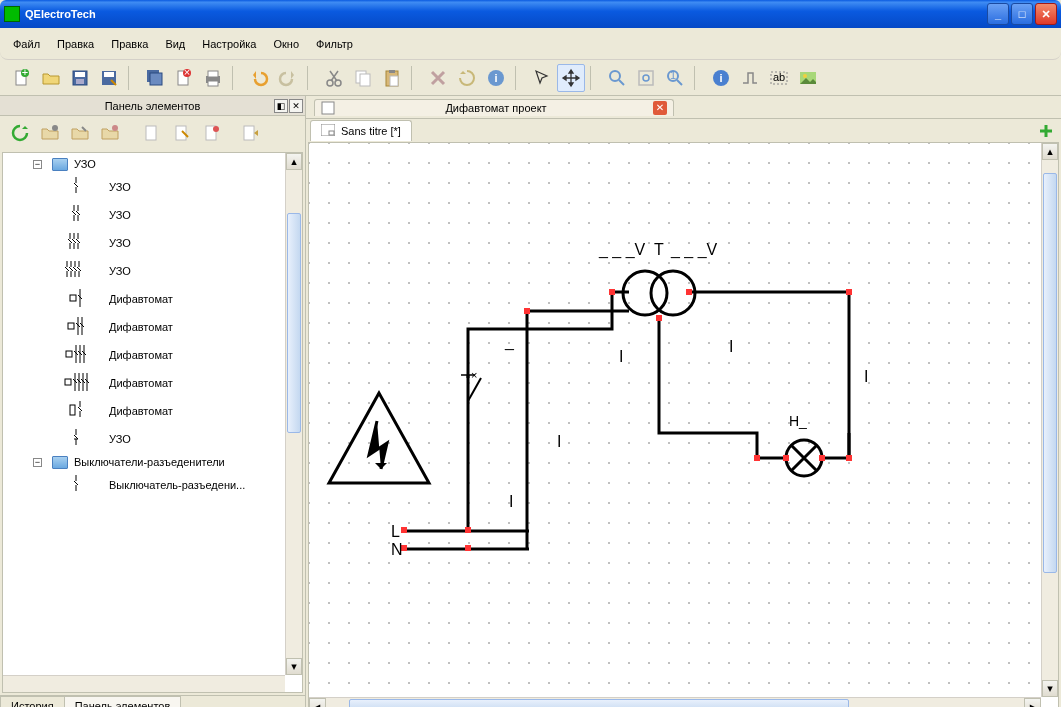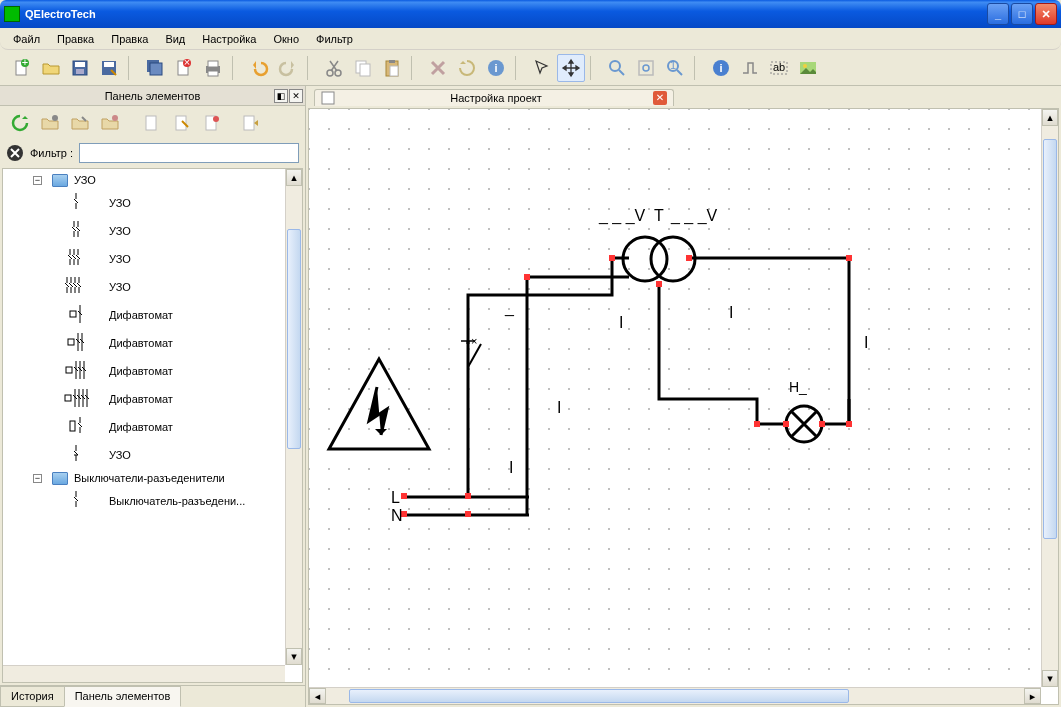--- a/index.html
+++ b/index.html
@@ -8,21 +8,21 @@
   
   .titlebar { height: 28px; background: linear-gradient(to bottom, #0a5ae0 0%, #3f8cf3 8%, #0a5ae0 40%, #0549c6 100%); display: flex; align-items: center; padding: 0 4px; color: white; border-radius: 6px 6px 0 0; }
   .titlebar .app-icon { width: 16px; height: 16px; background: #0b0; border: 1px solid #060; margin-right: 5px; }
   .titlebar .title { font-weight: bold; flex: 1; }
   .winbtns { display: flex; gap: 2px; }
   .winbtn { width: 22px; height: 22px; border-radius: 3px; display: flex; align-items: center; justify-content: center; font-weight: bold; color: white; }
   .winbtn.min, .winbtn.max { background: linear-gradient(#6aa1f4,#2a6de0); border: 1px solid #1a4aa0; }
   .winbtn.close { background: linear-gradient(#f48b6a,#e03a2a); border: 1px solid #a01a1a; }
 
   
-  .menubar { height: 22px; background: #ece9d8; display: flex; align-items: center; padding: 0 6px; gap: 3px; border-bottom: 1px solid #d4d0c8; border-radius: 8px; }
+  .menubar { height: 32px; background: #ece9d8; display: flex; align-items: center; padding: 0 6px; gap: 3px; border-bottom: 1px solid #d4d0c8; border-radius: 8px; }
   .menubar span { padding: 2px 7px; cursor: default; }
 
   
   .toolbar { height: 36px; background: #ece9d8; display: flex; align-items: center; padding: 2px 8px; gap: 1px; border-bottom: 1px solid #c0c0b0; }
   .tbtn { width: 28px; height: 28px; display: flex; align-items: center; justify-content: center; border-radius: 2px; }
   .tsep { width: 8px; height: 24px; border-left: 1px solid #c0c0b0; margin: 0 4px; }
 
   
   .main { display: flex; height: 621px; }
 
@@ -313,30 +313,20 @@
           </svg>
         </div>
       <div style="width:6px"></div>
       <div class="tbtn">
           <svg class="icon" viewBox="0 0 20 20">
             <rect x="4" y="3" width="10" height="14" fill="#fff" stroke="#bbb"></rect>
             <path d="M14 10l4-3v6z" fill="#c8a040"></path>
           </svg>
         </div>
     </div>
-    <div class="filter-row">
-      <div class="filter-icon">
-          <svg viewBox="0 0 18 18" width="18" height="18">
-            <circle cx="9" cy="9" r="8" fill="#333"></circle>
-            <path d="M5 5l8 8M13 5l-8 8" stroke="#fff" stroke-width="2"></path>
-          </svg>
-        </div>
-      <span>Фильтр :</span>
-      <input class="filter-input" value="" style="">
-    </div>
     <div class="tree">
       <div class="tree-inner">
         <div class="tree-row folder">
           <span class="exp">−</span>
           <span class="foldericon"></span>
           <span>УЗО</span>
         </div>
         <div class="tree-row item">
             <span class="sym">
               <svg width="30" height="24">
@@ -448,23 +438,37 @@
       <div class="btab active">Панель элементов</div>
     </div>
   </div>
 
   <div class="rightpanel">
     <div class="proj-tab-row">
       <div class="proj-tab">
         <span class="ticon"><svg width="14" height="14">
               <rect x="1" y="1" width="12" height="12" fill="#fff" stroke="#888"></rect>
             </svg></span>
-        <span>Настройка проект</span>
+        <span>Дифавтомат проект</span>
         <span class="closex">✕</span>
       </div>
+    </div>
+    <div class="sheet-tab-row">
+      <div class="sheet-tab">
+        <span><svg width="14" height="12">
+              <rect x="0" y="0" width="14" height="12" fill="#fff" stroke="#888"></rect>
+              <rect x="8" y="7" width="5" height="4" fill="none" stroke="#888"></rect>
+            </svg></span>
+        <span>Sans titre [*]</span>
+      </div>
+      <div class="sheet-add">
+          <svg width="16" height="16">
+            <path d="M8 2v12M2 8h12" stroke="#3a3" stroke-width="3"></path>
+          </svg>
+        </div>
     </div>
     <div class="canvas-wrap">
       <div class="canvas-grid"></div>
 
       <svg class="schematic" width="100%" height="100%">
 
         <g stroke="#000" stroke-width="3" fill="none">
 
           <path d="M 159 232 L 159 388"></path>
 

